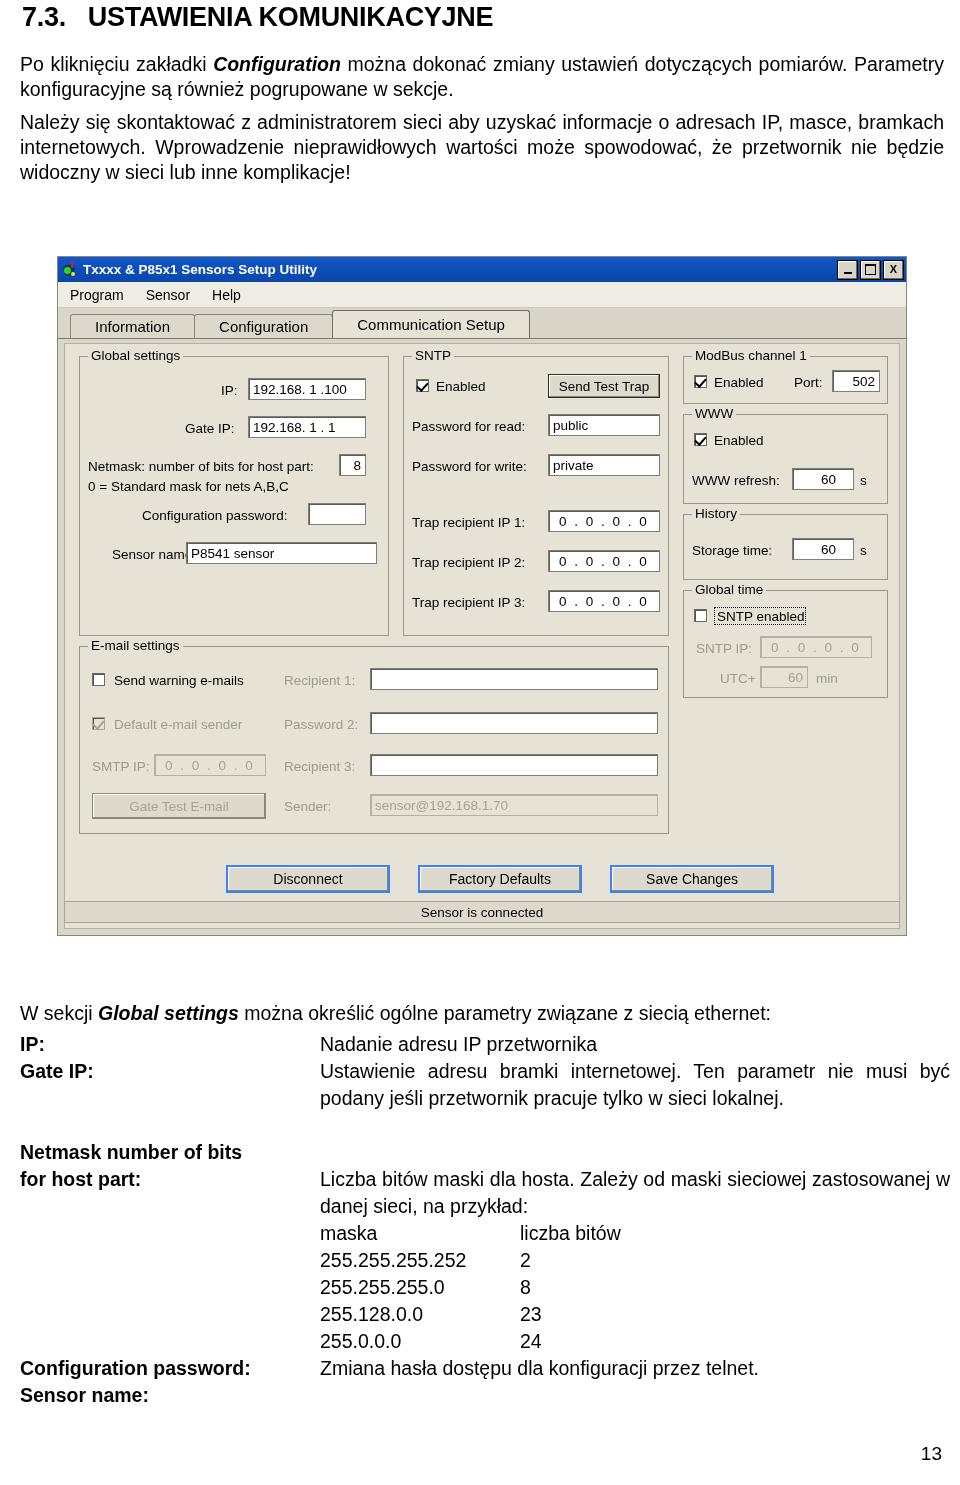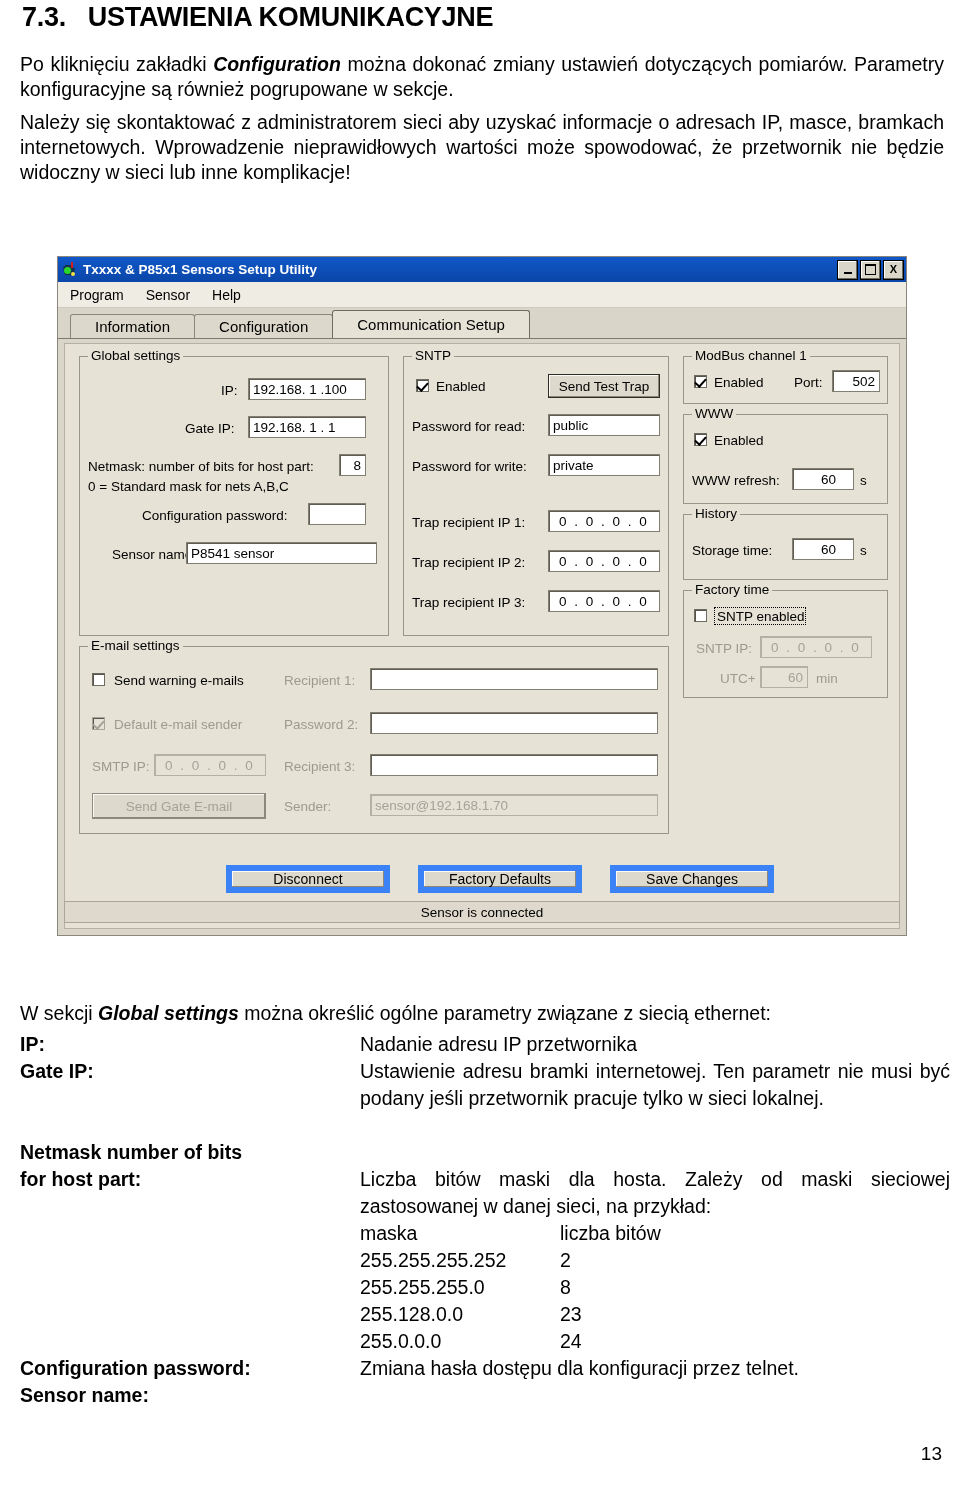--- a/index.html
+++ b/index.html
@@ -79,33 +79,33 @@
   .cbx{position:absolute;width:13px;height:13px;background:#fff;border:1px solid #6e6b61;
        box-shadow:inset 1px 1px 0 #55534b;box-sizing:border-box;}
   .cbx.dimc{background:#e6e2d6;border-color:#a9a69c;}
   .cbx .tick{position:absolute;left:2px;top:0px;width:5px;height:9px;
      border:solid #000;border-width:0 2px 2px 0;transform:rotate(42deg);}
   .cbx.dimc .tick{border-color:#a6a299;}
   .focusbox{position:absolute;border:1px dotted #000;box-sizing:border-box;}
 
   .btnrow{position:absolute;left:6px;top:608px;width:836px;height:32px;}
   .bigbtn{position:absolute;top:0;height:28px;background:#ddd9cc;
-     border:6px solid #3b82f6;box-shadow:inset -1px -1px 0 #8a8678, inset 1px 1px 0 #fbfaf5;
+     border:2px solid #3b82f6;box-shadow:inset -1px -1px 0 #8a8678, inset 1px 1px 0 #fbfaf5;
      display:flex;align-items:center;justify-content:center;font-size:14px;box-sizing:border-box;}
   .statusbar{position:absolute;left:6px;top:644px;width:836px;height:22px;
      background:#ded9cc;border:1px solid #a9a59a;box-sizing:border-box;
      display:flex;align-items:center;justify-content:center;font-size:13.5px;}
 
   
   .lead{position:absolute;left:20px;top:1002px;font-size:19.5px;}
   .lead b{font-weight:bold;font-style:italic;}
   .dl{position:absolute;left:20px;top:1031px;width:930px;font-size:19.5px;line-height:27px;}
   .dl .row{display:flex;}
   .dl .term{width:300px;flex:0 0 300px;font-weight:bold;}
-  .dl .def{flex:1;margin-left:40px;}
+  .dl .def{flex:1;}
   .dl .def.just{text-align:justify;}
   .mask-tbl{display:flex;}
   .mask-tbl .c1{width:200px;flex:0 0 200px;}
   .pageno{position:absolute;right:18px;top:1443px;font-size:19px;}
 </style>
 </head>
 <body>
 
 <div class="heading">
   <span class="num">7.3.</span><span>USTAWIENIA KOMUNIKACYJNE</span>
@@ -220,21 +220,21 @@
     </div>
 
     <div class="gb" style="left:618px;top:170px;width:205px;height:66px;">
       <span class="cap">History</span>
       <span class="lbl" style="left:8px;top:28px;">Storage time:</span>
       <span class="fld r" style="left:108px;top:23px;width:62px;height:22px;padding-right:17px;">60</span>
       <span class="lbl" style="left:176px;top:28px;">s</span>
     </div>
 
     <div class="gb" style="left:618px;top:246px;width:205px;height:108px;">
-      <span class="cap">Factory time</span>
+      <span class="cap">Global time</span>
       <span class="cbx" style="left:10px;top:18px;"></span>
       <span class="focusbox" style="left:30px;top:16px;width:92px;height:18px;"></span>
       <span class="lbl" style="left:33px;top:18px;">SNTP enabled</span>
 
       <span class="lbl dim" style="left:12px;top:50px;">SNTP IP:</span>
       <span class="fld dimf c" style="left:76px;top:45px;width:112px;height:22px;">0 . 0 . 0 . 0</span>
 
       <span class="lbl dim" style="left:36px;top:80px;">UTC+</span>
       <span class="fld dimf r" style="left:76px;top:75px;width:48px;height:22px;">60</span>
       <span class="lbl dim" style="left:132px;top:80px;">min</span>
@@ -247,21 +247,21 @@
       <span class="lbl" style="left:34px;top:26px;">Send warning e-mails</span>
 
       <span class="cbx dimc" style="left:12px;top:70px;">
           <i class="tick"></i>
         </span>
       <span class="lbl dim" style="left:34px;top:70px;">Default e-mail sender</span>
 
       <span class="lbl dim" style="left:12px;top:112px;">SMTP IP:</span>
       <span class="fld dimf c" style="left:74px;top:107px;width:112px;height:22px;">0 . 0 . 0 . 0</span>
 
-      <span class="btn dimb" style="left:12px;top:146px;width:174px;height:26px;">Send Gate E-mail</span>
+      <span class="btn dimb" style="left:12px;top:146px;width:174px;height:26px;">Gate Test E-mail</span>
 
       <span class="lbl dim" style="left:204px;top:26px;">Recipient 1:</span>
       <span class="fld" style="left:290px;top:21px;width:288px;height:22px;"></span>
 
       <span class="lbl dim" style="left:204px;top:70px;">Password 2:</span>
       <span class="fld" style="left:290px;top:65px;width:288px;height:22px;"></span>
 
       <span class="lbl dim" style="left:204px;top:112px;">Recipient 3:</span>
       <span class="fld" style="left:290px;top:107px;width:288px;height:22px;"></span>
 

